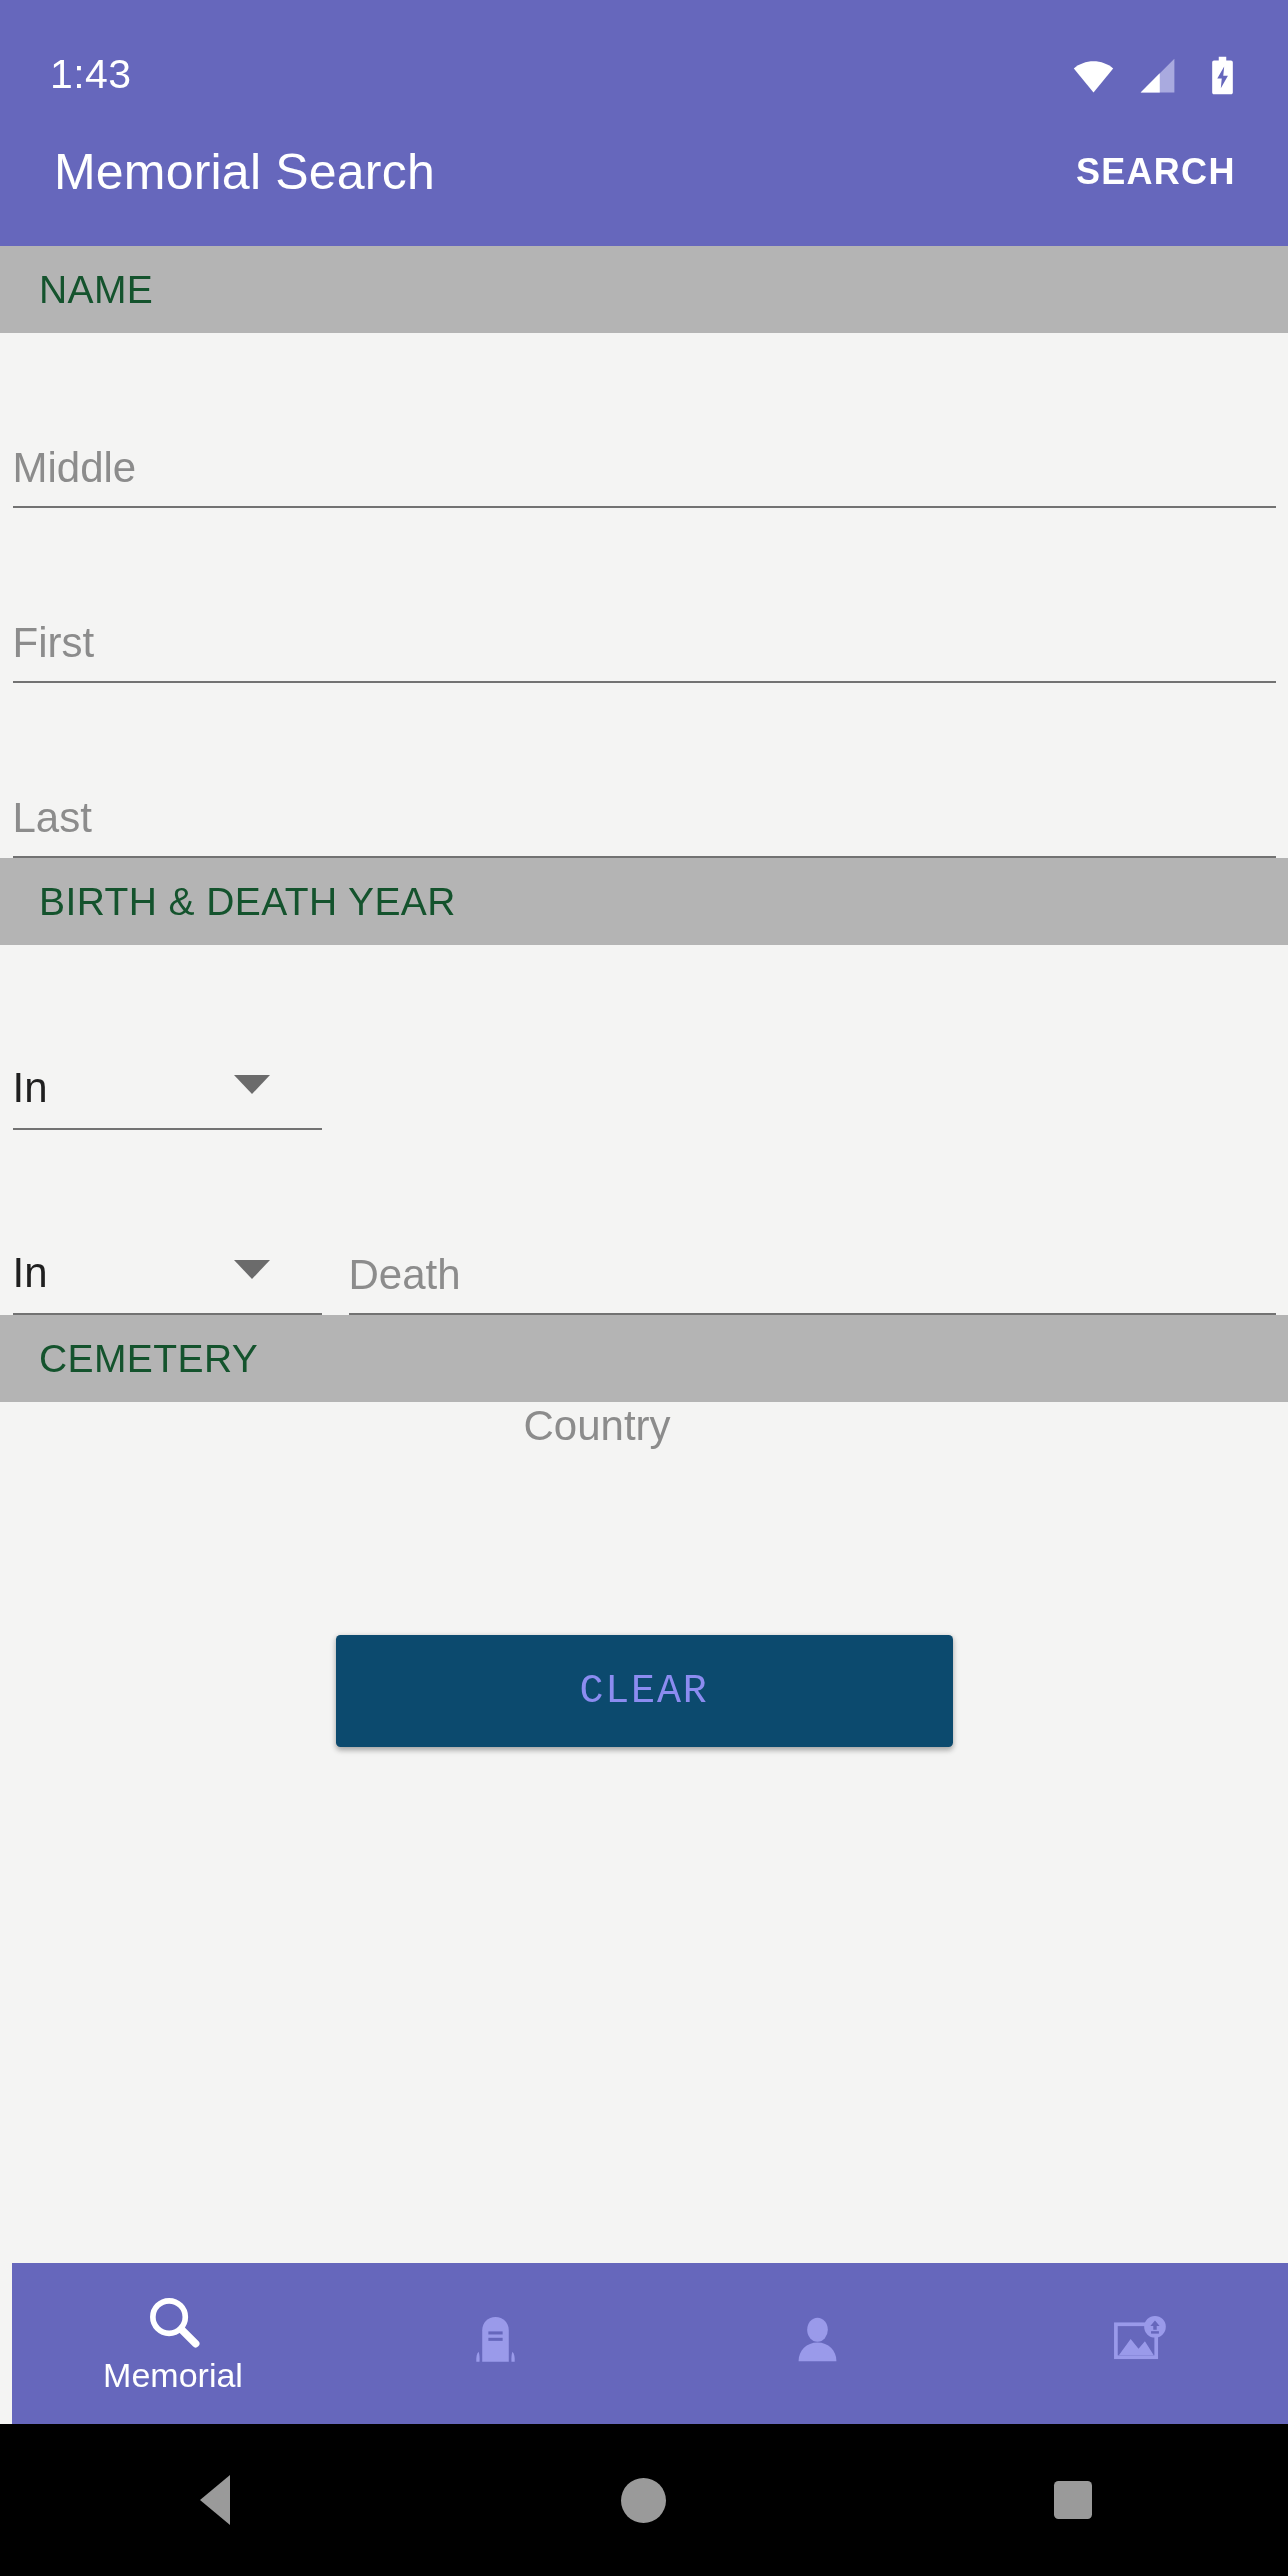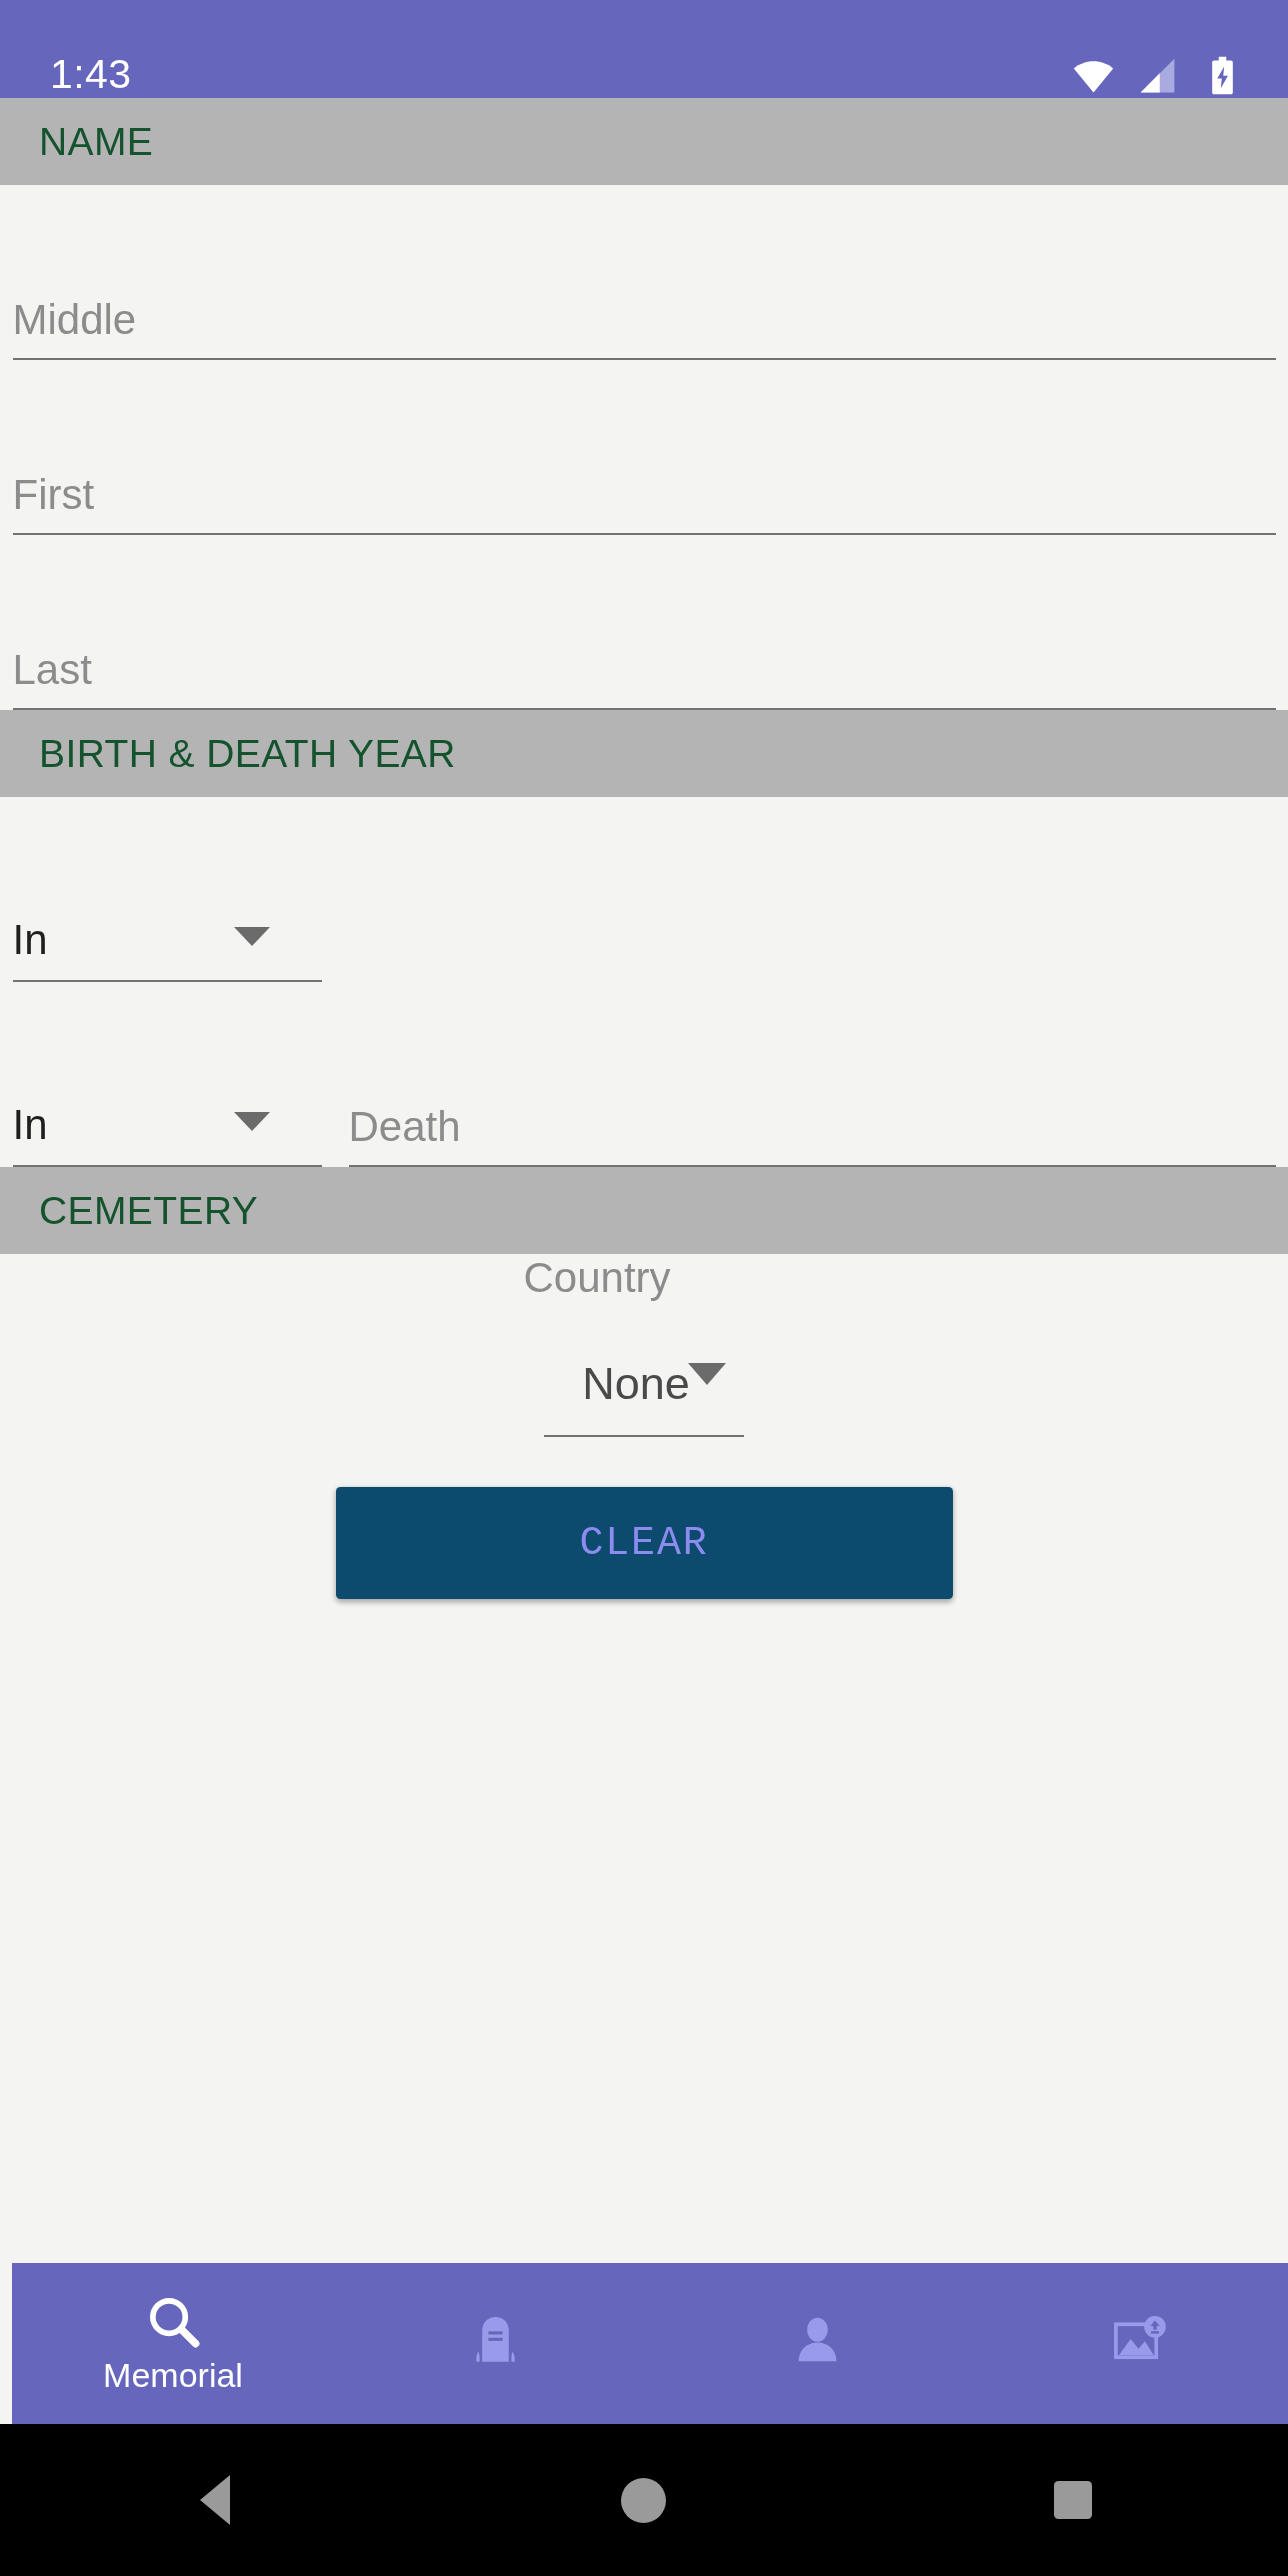--- a/index.html
+++ b/index.html
@@ -155,20 +155,24 @@
         <path fill="#A9AADF" d="M21 3 L21 21 L3 21 Z"></path>
         <path fill="#FFFFFF" d="M13.2 10.8 L13.2 21 L3 21 Z"></path>
       </svg>
       <svg class="ic" width="45" height="45" viewBox="0 0 24 24">
         <path fill="#FFFFFF" d="M10 2 L14 2 L14 4 L16.5 4 C17.1 4 17.5 4.45 17.5 5 L17.5 21 C17.5 21.55 17.1 22 16.5 22 L7.5 22 C6.9 22 6.5 21.55 6.5 21 L6.5 5 C6.5 4.45 6.9 4 7.5 4 L10 4 Z"></path>
         <path fill="#6667BC" d="M12.9 7.2 L9.2 13.6 L11.6 13.6 L11.1 18.8 L14.9 12.1 L12.4 12.1 Z"></path>
       </svg>
     </div>
   </div>
 
+  <div class="appbar">
+    <div class="appbar-title">Memorial Search</div>
+    <div class="appbar-action">SEARCH</div>
+  </div>
 
   <div class="section-header">
     <span>NAME</span>
   </div>
 
   <div class="content">
     <div class="field-row">
       <div class="tf">
         <div class="tf-inner">
           <div class="tf-ph">Middle</div>
@@ -214,24 +218,20 @@
     </div>
   </div>
 
   <div class="section-header">
     <span>CEMETERY</span>
   </div>
 
   <div class="content">
     <div class="country-row">
       <div class="country-label">Country</div>
-      <div class="country-spinner">
-        <div class="country-val">None</div>
-        <div class="caret-lg"></div>
-      </div>
     </div>
 
     <div class="btn-wrap">
       <button class="btn-clear">CLEAR</button>
     </div>
   </div>
 
   <div class="bottomnav">
 
     <div class="navitem">

